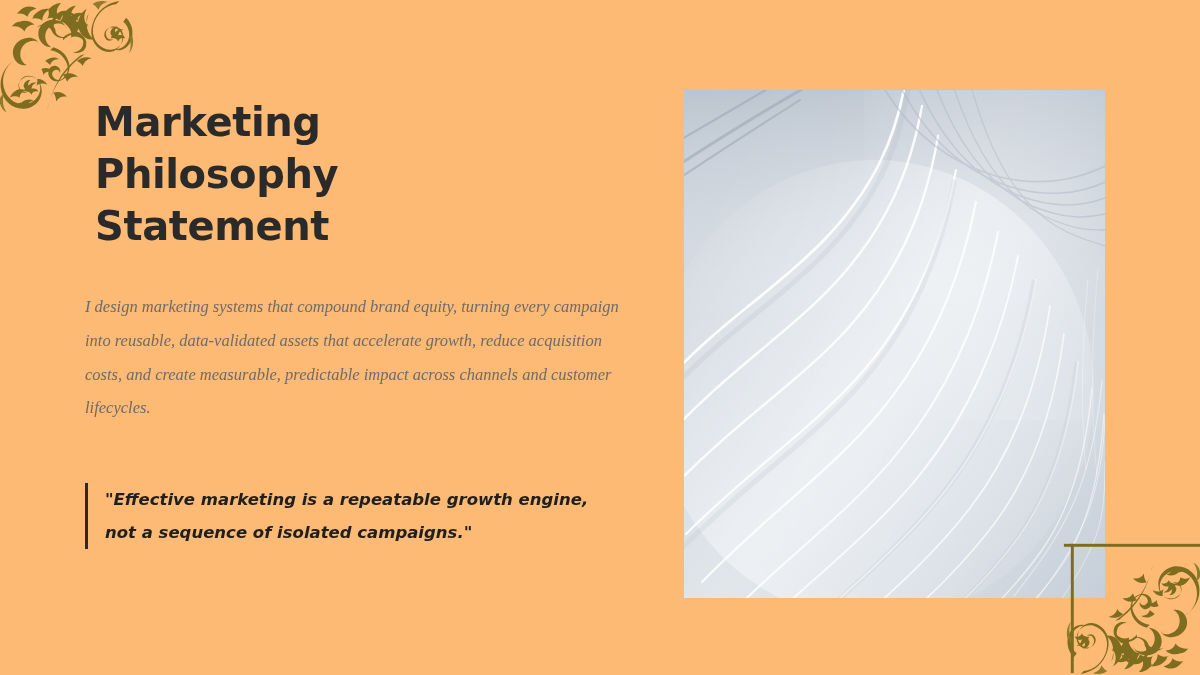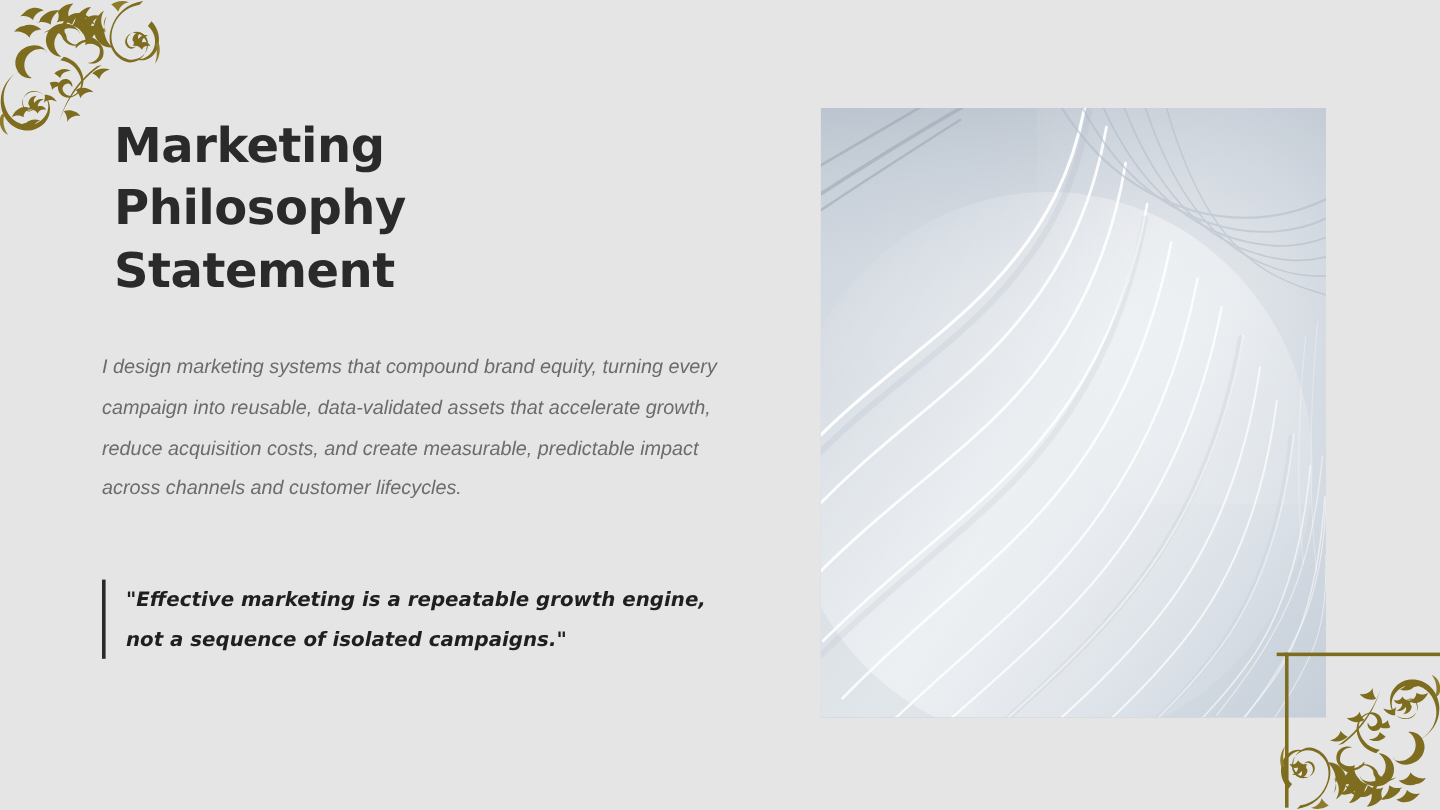--- a/index.html
+++ b/index.html
@@ -11,21 +11,21 @@
     width: 1200px;
     height: 675px;
     overflow: hidden;
     font-family: "Liberation Sans", sans-serif;
   }
 
   #slide {
     position: relative;
     width: 1200px;
     height: 675px;
-    background: #e5e5e5;
+    background: #fdba74;
     overflow: hidden;
   }
 
   
   .ornament {
     position: absolute;
     width: 148px;
     height: 148px;
     pointer-events: none;
   }
@@ -58,21 +58,21 @@
     letter-spacing: -0.4px;
     color: #2B2A2A;
     padding-left: 10px;
     max-width: 400px;
   }
 
   #body-paragraph {
     margin: 0;
     padding-left: 0px;
     margin-top: 38px;
-    font-family: Liberation Sans, sans-serif;
+    font-family: Liberation Serif, serif;
     font-size: 16.5px;
     line-height: 2.05;
     font-style: italic;
     font-weight: 400;
     color: #6D6B6B;
     max-width: 548px;
   }
 
   #quote-block {
     margin-top: 58px;

